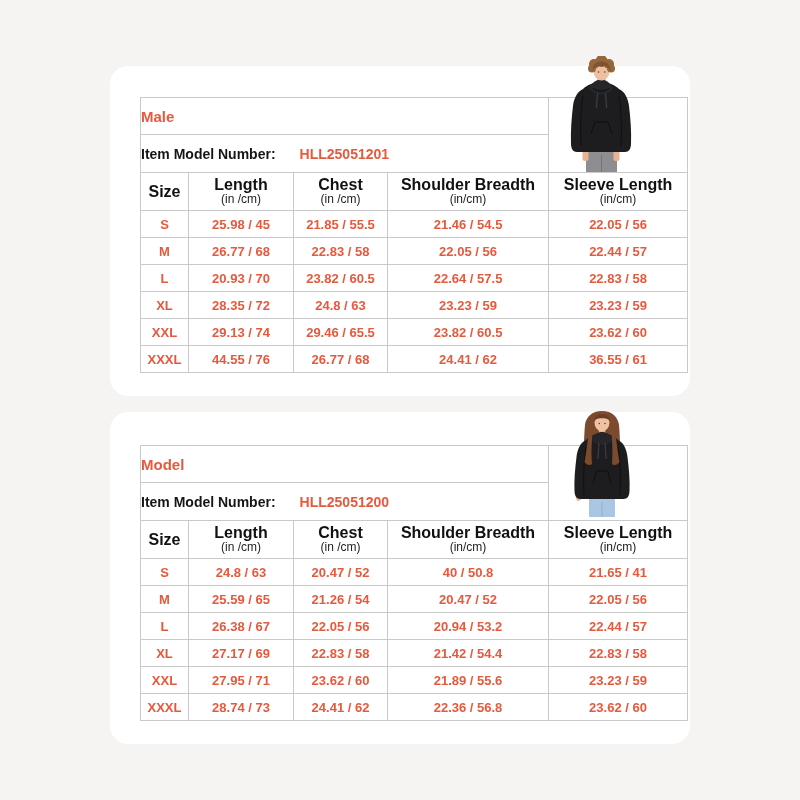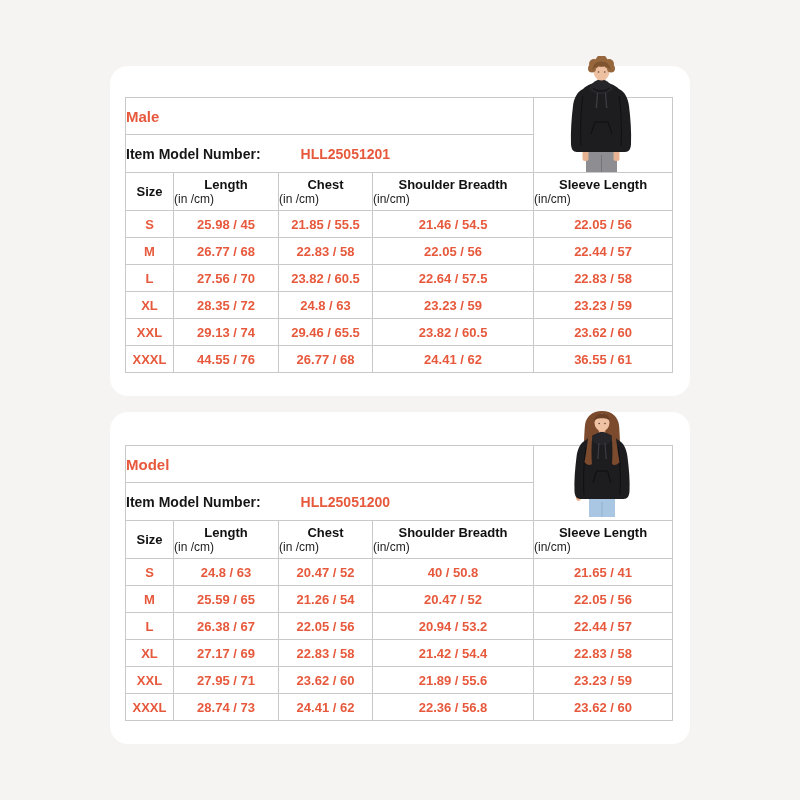--- a/index.html
+++ b/index.html
@@ -10,21 +10,21 @@
     overflow:hidden;
   }
   .card{
     position:absolute;left:110px;width:580px;background:#ffffff;
     border-radius:18px;
   }
   #card-male{top:66px;height:330px;}
   #card-female{top:412px;height:332px;}
 
   table.size-table{
-    position:absolute;left:15px;width:547px;
+    position:absolute;left:30px;width:547px;
     border-collapse:collapse;table-layout:fixed;
   }
   #card-male table.size-table{top:31px;}
   #card-female table.size-table{top:33px;}
 
   .size-table td,.size-table th{
     border:1px solid #c9c9c9;padding:0;background:transparent;
   }
   .title-row td{height:36px;}
   .model-row td{height:37px;}
@@ -32,28 +32,28 @@
   tbody.data-rows td{height:26px;text-align:center;vertical-align:middle;}
 
   .gender-cell{
     color:#e7593c;font-weight:700;font-size:15px;
     padding-left:12px;text-align:left;vertical-align:middle;
   }
   .model-cell{
     padding-left:12px;text-align:left;vertical-align:middle;
     font-size:14px;font-weight:700;color:#161616;
   }
-  .model-number{color:#e7593c;margin-left:40px;font-weight:700;}
+  .model-number{color:#e7593c;margin-left:24px;font-weight:700;}
   .photo-cell{position:relative;}
 
   .col-title{
-    font-size:13px;font-weight:700;color:#111;text-align:center;line-height:15px;
+    font-size:16px;font-weight:700;color:#111;text-align:center;line-height:15px;
   }
   .col-unit{
-    font-size:12px;font-weight:400;color:#222;text-align:left;line-height:14px;
+    font-size:12px;font-weight:400;color:#222;text-align:center;line-height:14px;
   }
   .data-cell{
     color:#e7593c;font-weight:700;font-size:13px;
     font-family:"Liberation Sans","DejaVu Sans",sans-serif;
   }
 
   .photo{
     position:absolute;pointer-events:none;z-index:5;
   }
   #photo-male{left:451px;top:-10px;width:80px;height:116px;}
@@ -113,21 +113,21 @@
   </tr>
         <tr>
     <td class="data-cell">M</td>
     <td class="data-cell">26.77 / 68</td>
     <td class="data-cell">22.83 / 58</td>
     <td class="data-cell">22.05 / 56</td>
     <td class="data-cell">22.44 / 57</td>
   </tr>
         <tr>
     <td class="data-cell">L</td>
-    <td class="data-cell">27.56 / 70</td>
+    <td class="data-cell">20.93 / 70</td>
     <td class="data-cell">23.82 / 60.5</td>
     <td class="data-cell">22.64 / 57.5</td>
     <td class="data-cell">22.83 / 58</td>
   </tr>
         <tr>
     <td class="data-cell">XL</td>
     <td class="data-cell">28.35 / 72</td>
     <td class="data-cell">24.8 / 63</td>
     <td class="data-cell">23.23 / 59</td>
     <td class="data-cell">23.23 / 59</td>

